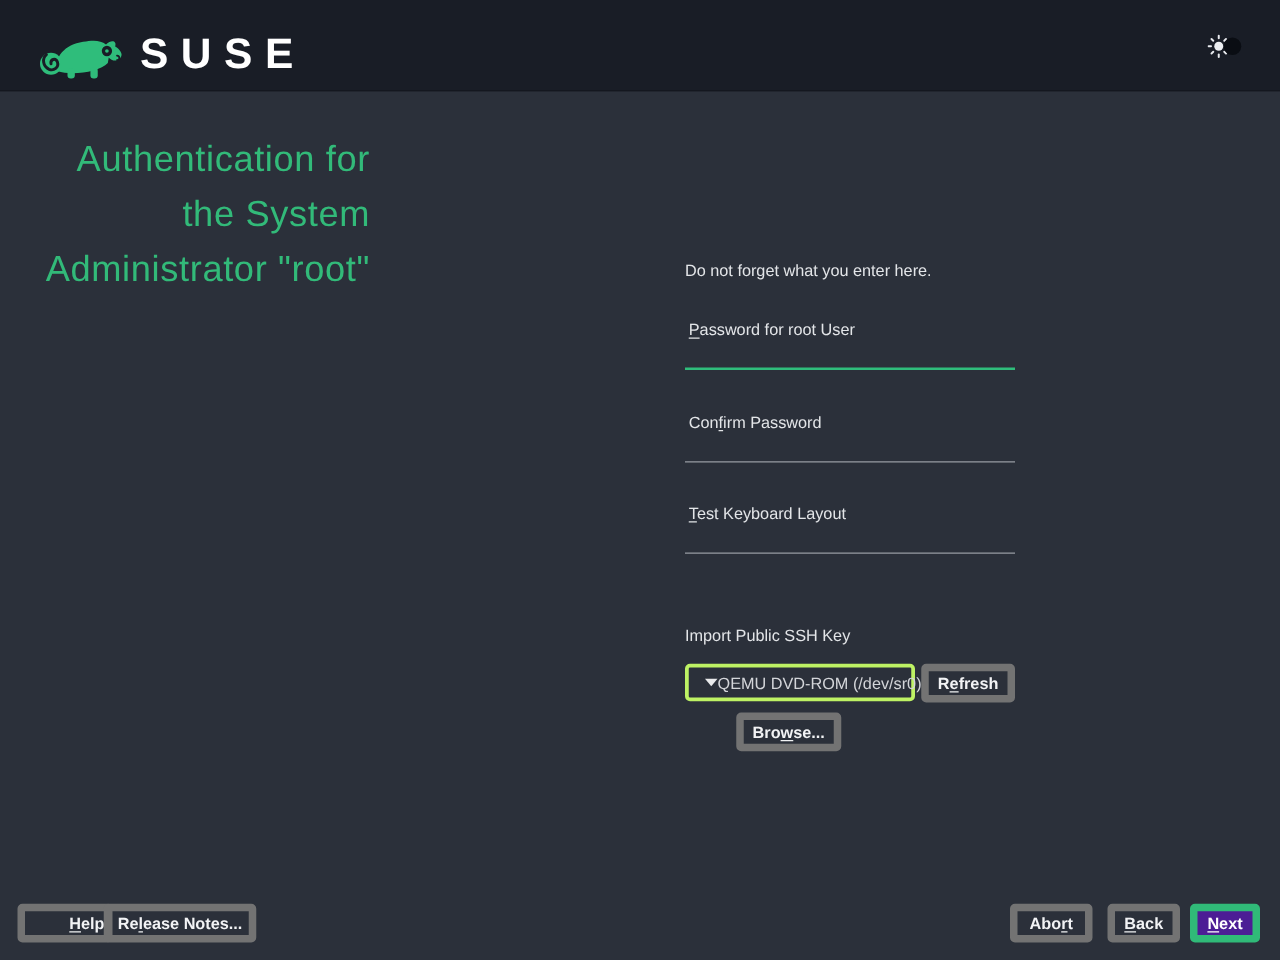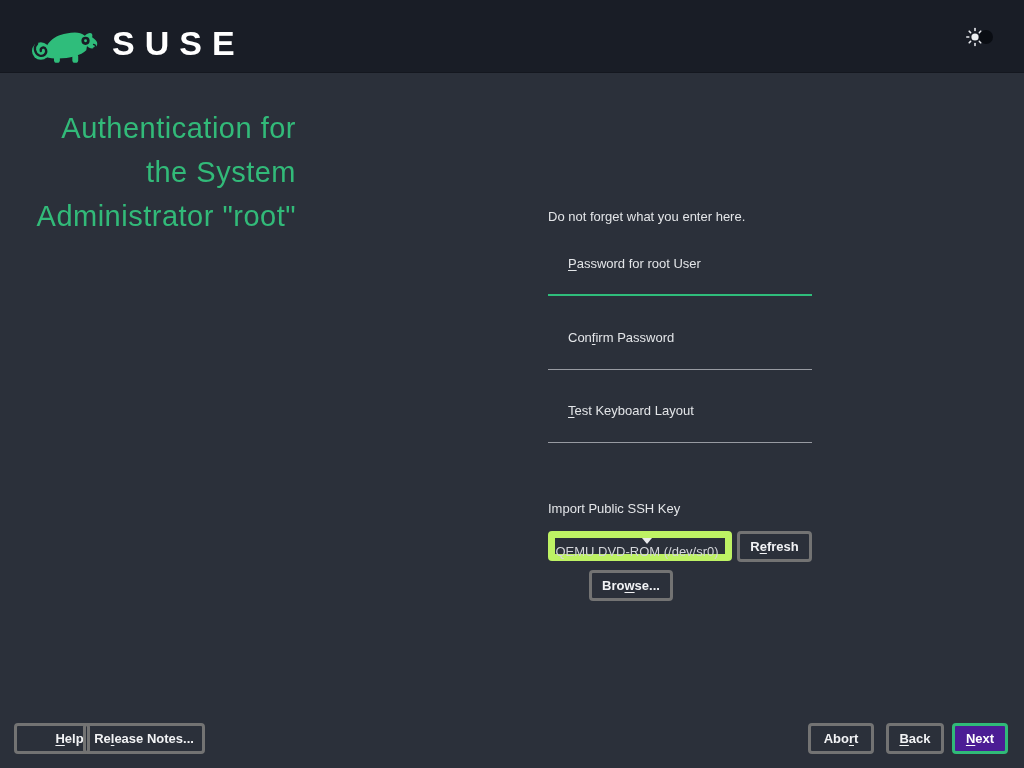--- a/index.html
+++ b/index.html
@@ -30,48 +30,48 @@
   .heading {
     position:absolute; left:0; top:106px; width:296px;
     text-align:right; color:#32ba79;
     font-size:29px; line-height:44px; letter-spacing:0.5px; font-weight:400;
   }
 
   
   .hint { position:absolute; left:548px; top:209px; font-size:13px; color:#e3e5e8; }
 
   .field { position:absolute; left:548px; width:264px; height:42px; }
-  .field label { display:block; font-size:13px; color:#e3e5e8; padding-left:3px;margin-left:17px; }
+  .field label { display:block; font-size:13px; color:#e3e5e8; padding-left:3px; }
   .line-input {
     position:absolute; left:0; top:16px; width:264px; height:24px;
     background:transparent; border:none; border-bottom:1px solid #989ba2;
     color:#e9eaec; font-size:14px; outline:none; border-radius:0;
     font-family:"Liberation Sans", sans-serif;
   }
   .line-input.focused { border-bottom:2px solid #2fbd7b; }
 
   .mn { text-decoration:underline; text-underline-offset:2px; }
 
   .ssh-label { position:absolute; left:548px; top:501px; font-size:13px; color:#e3e5e8; }
 
   .combo {
     position:absolute; left:548px; top:531px; width:184px; height:30px;
-    border:7px solid #bef264; border-radius:4px;
-    display:flex; align-items:center; cursor:pointer; background:transparent;flex-direction:column;
+    border:3px solid #bef264; border-radius:4px;
+    display:flex; align-items:center; cursor:pointer; background:transparent;
   }
   .combo-arrow {
     width:0; height:0; margin-left:13px;
     border-left:5px solid transparent; border-right:5px solid transparent;
     border-top:6px solid #e9eaec;
   }
   .combo-value { flex:1; text-align:center; font-size:13px; color:#d3d5d9; padding-right:6px; white-space:nowrap; }
 
   .btn {
     position:absolute; height:31px;
-    background:transparent; border:3px solid #737373; border-radius:4px;
+    background:transparent; border:6px solid #737373; border-radius:4px;
     color:#f2f3f5; font-size:13px; font-weight:bold;
     font-family:"Liberation Sans", sans-serif;
     display:flex; align-items:center; justify-content:center; cursor:pointer;
   }
   .btn.primary { background:#4c1d95; border-color:#30ba78; color:#ffffff;justify-content:center; }
 
   .btn-refresh { left:737px; top:531px; width:75px; }
   .btn-browse  { left:548px; top:570px; width:84px;margin-left:41px; }
 
   .btn-help    { left:14px;  top:723px; width:76px;padding-left:35px; }

